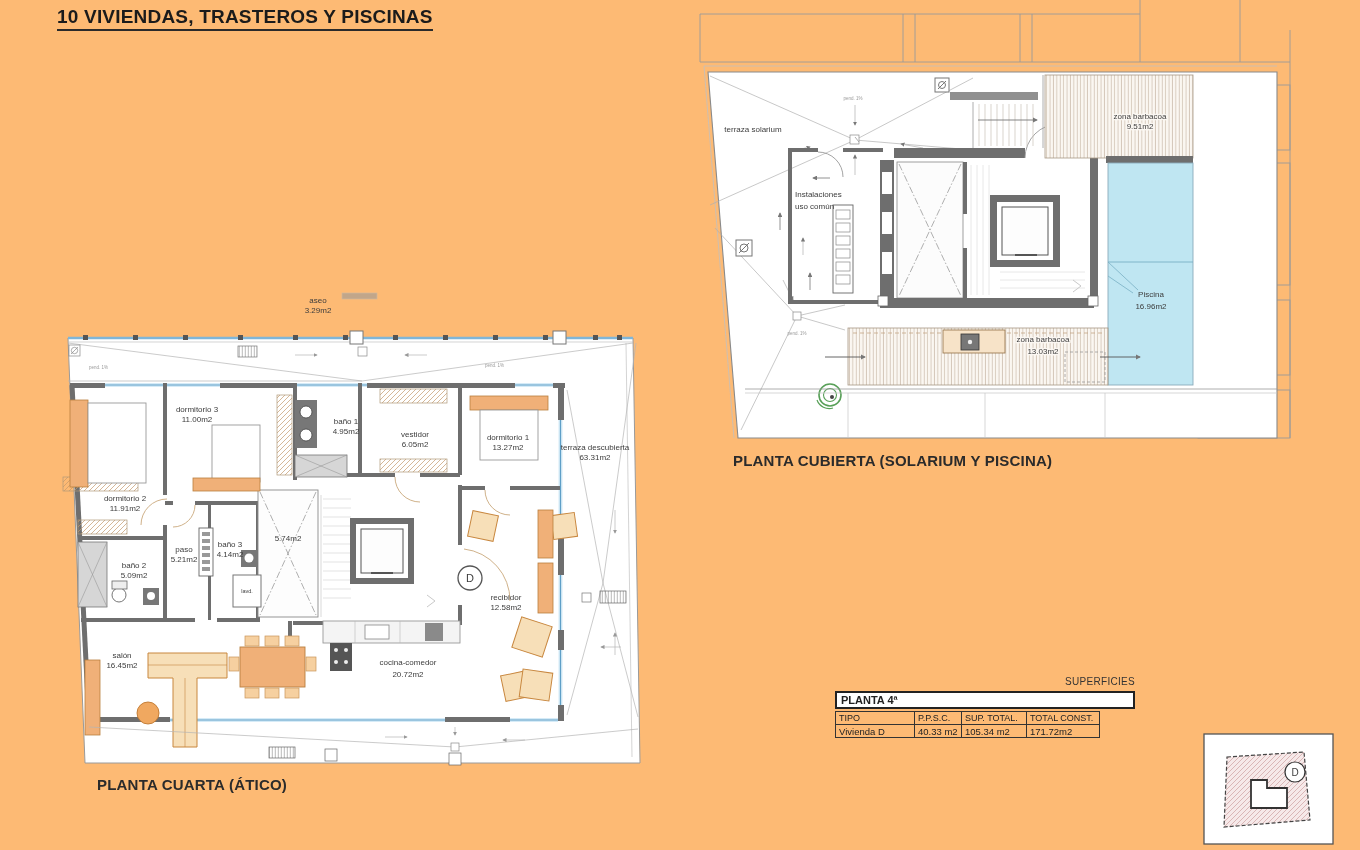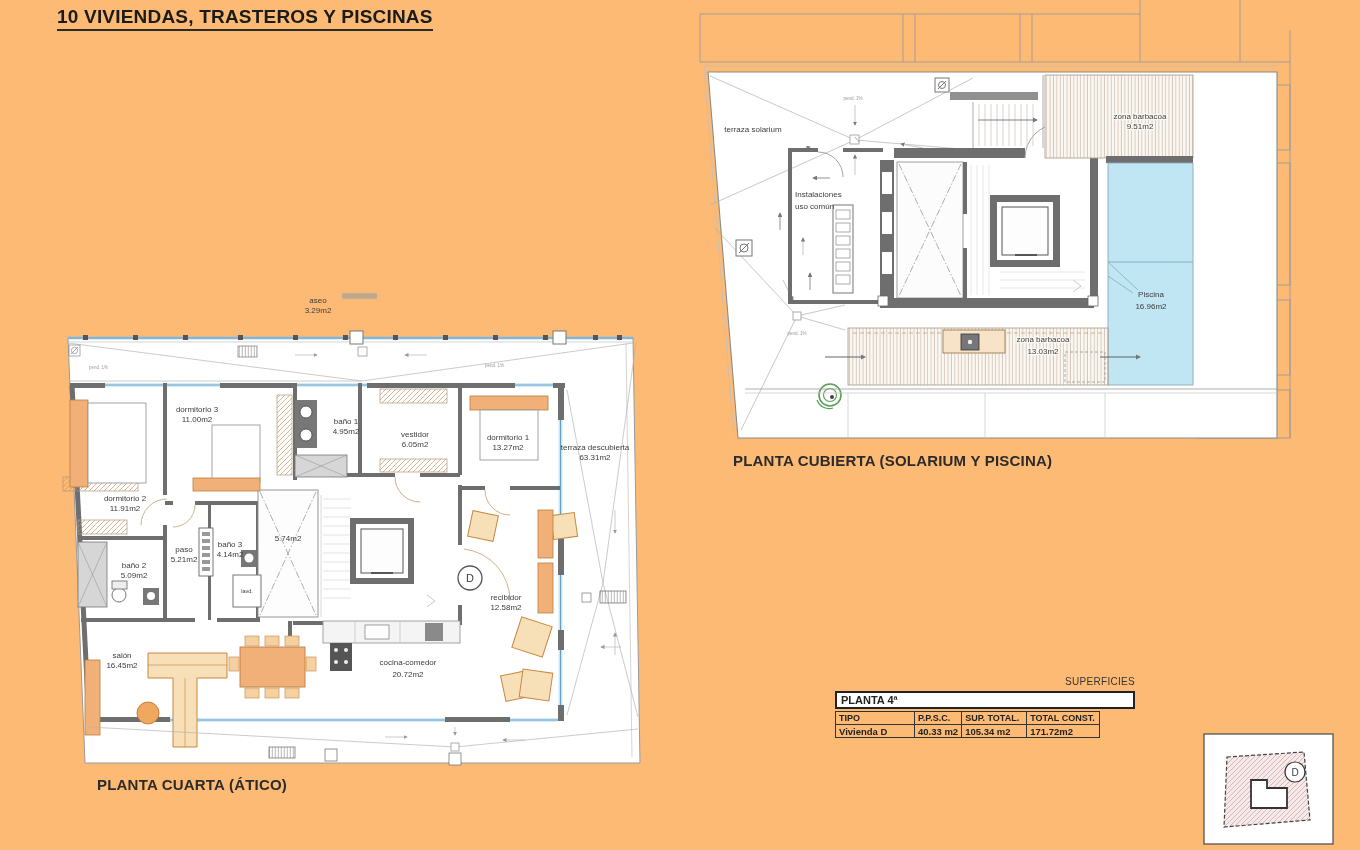--- a/index.html
+++ b/index.html
@@ -14,21 +14,21 @@
   svg text{fill:#3c3c3c;}
   .svg-atico{left:55px;top:285px;}
   .svg-cubierta{left:685px;top:0px;}
   .svg-keyplan{left:1203px;top:733px;}
   .surfaces{position:absolute;left:835px;top:676px;width:300px;}
   .surf-label{font-size:10px;color:#333;margin-bottom:4px;letter-spacing:.3px;text-align:right;}
   .surf-floor{width:288px;border:2px solid #222;font-size:11px;font-weight:600;color:#222;
               padding:1px 4px;background:#fff;margin-bottom:2px;}
   table.surf-table{border-collapse:collapse;font-size:9.5px;color:#222;}
   table.surf-table th, table.surf-table td{border:1px solid #333;padding:0 3px;height:12px;
-              font-weight:bold;text-align:left;white-space:nowrap;}
+              font-weight:normal;text-align:left;white-space:nowrap;}
   table.surf-table th{font-size:9px;}
   td.num, th.num{text-align:right;}
   td.total{font-weight:bold;text-align:center;}
   .rlabel{font-size:8px;}
   .tiny{font-size:4.5px;fill:#9a9a9a;}
   .halo{paint-order:stroke;stroke:#fbf7f2;stroke-width:2.5px;}
 </style>
 </head>
 <body>
 

